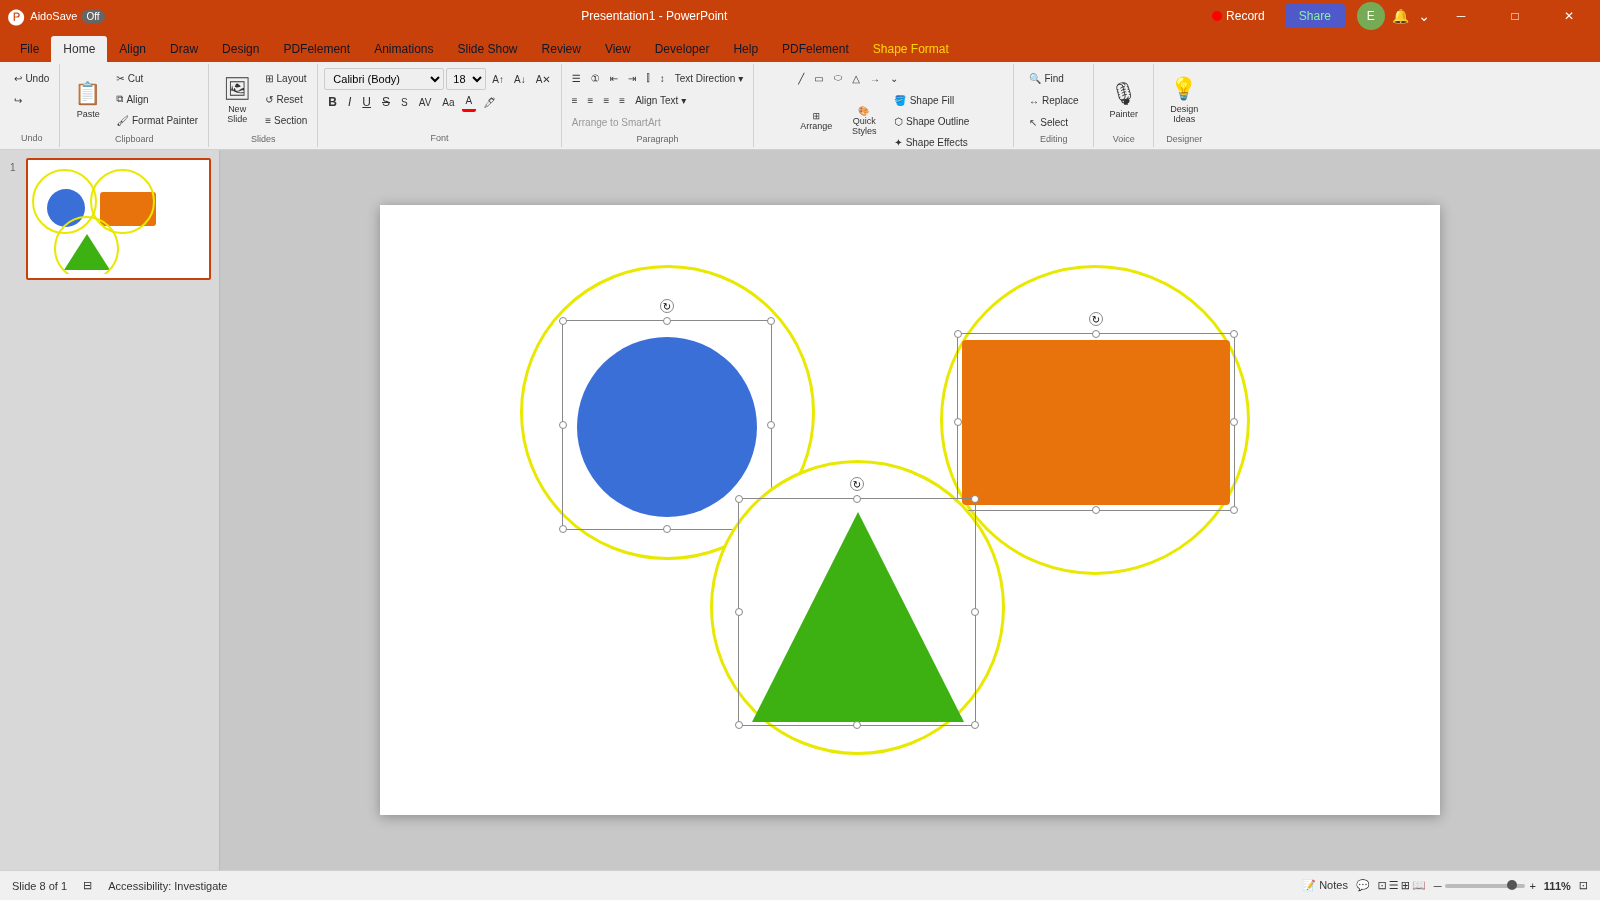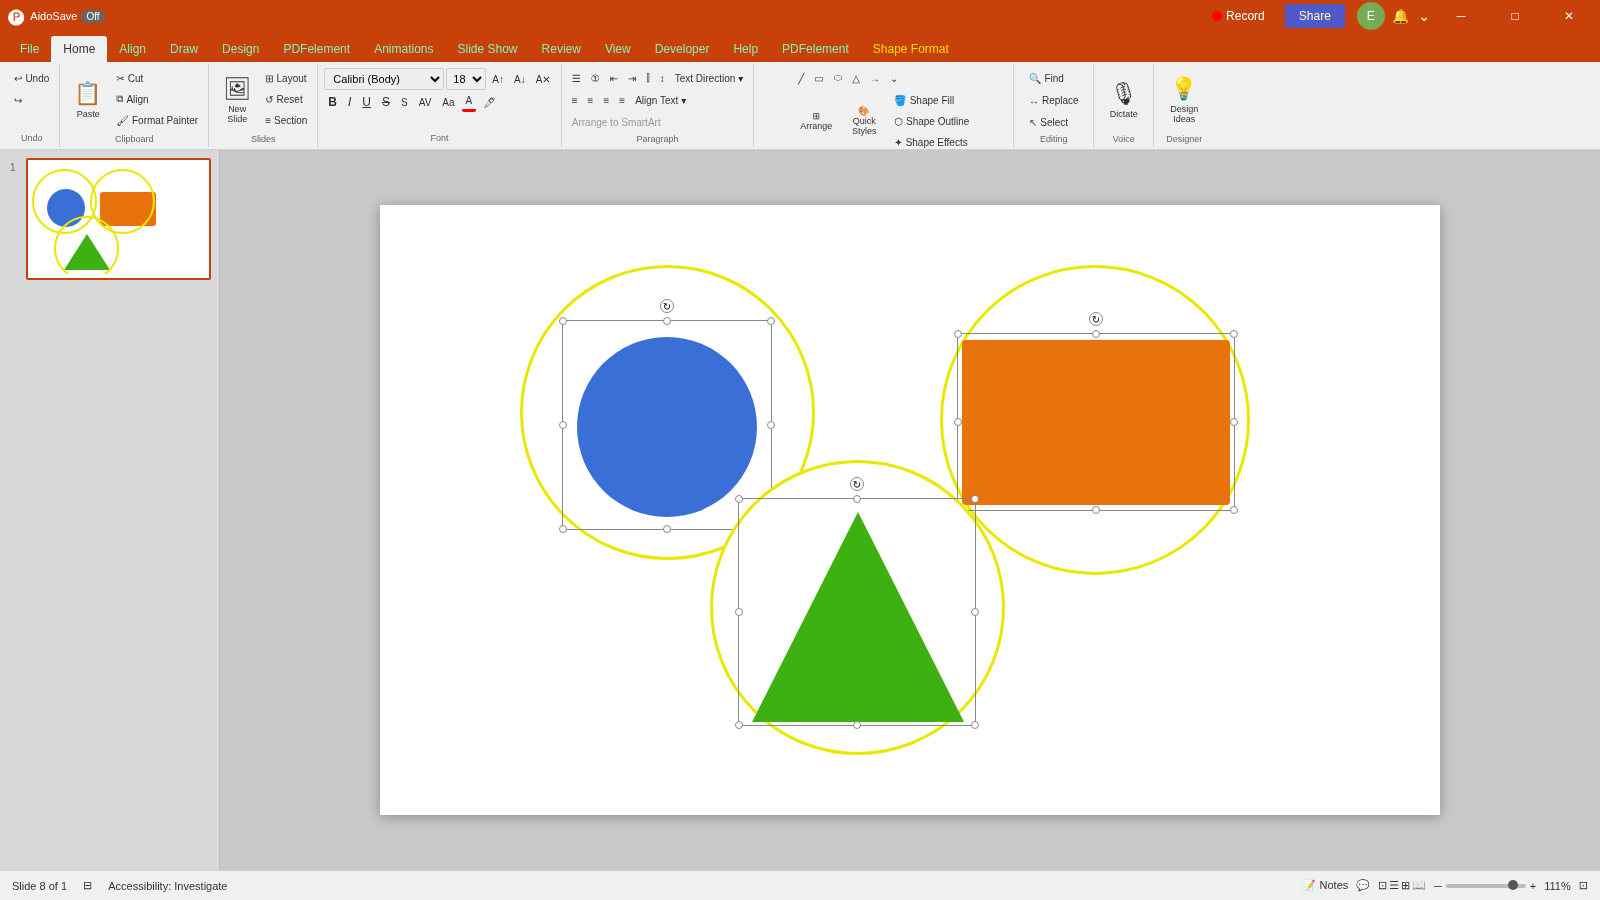--- a/index.html
+++ b/index.html
@@ -20,21 +20,21 @@
     #ribbon-tabs {
       height: 30px;
       background: #c8410b;
       display: flex;
       align-items: flex-end;
       padding: 0 8px;
     }
     .ribbon-tab {
       padding: 4px 12px;
       font-size: 12px;
-      color: #86efac;
+      color: #0f172a;
       cursor: pointer;
       border-radius: 3px 3px 0 0;
       height: 26px;
       display: flex;
       align-items: center;
     }
     .ribbon-tab.active { background: #f0f0f0; color: #333; }
 
     
     #ribbon {
@@ -122,21 +122,21 @@
       color: white;
       cursor: pointer;
       padding: 4px 8px;
       font-size: 12px;
     }
     .record-dot { width: 10px; height: 10px; background: red; border-radius: 50%; }
 
     
     #share-btn {
       background: #5059c9;
-      color: #fef9c3;
+      color: #86efac;
       border: none;
       border-radius: 3px;
       padding: 5px 14px;
       font-size: 12px;
       cursor: pointer;
       margin: 4px;
     }
 
     
     #main {
@@ -233,20 +233,21 @@
       border-radius: 50%;
     }
   </style>
 </head>
 <body>
 
 <div id="title-bar">
   <div style="font-size:16px; margin-right:6px; color:white;">🅟</div>
   <span style="font-size:11px; margin-right:4px;">AidoSave</span>
   <span style="background:#666; color:white; font-size:10px; padding:1px 5px; border-radius:10px; cursor:pointer;">Off</span>
+  <span style="font-size:12px; flex:1; text-align:center;">Presentation1 - PowerPoint</span>
   <div style="display:flex; align-items:center; gap:8px; margin-left:auto;">
     <div id="record-btn">
       <div class="record-dot"></div>
       <span>Record</span>
     </div>
     <button id="share-btn">Share</button>
     <div style="width:28px;height:28px;background:#7a5;border-radius:50%;display:flex;align-items:center;justify-content:center;font-size:12px;color:white;cursor:pointer;">E</div>
     <div style="font-size:14px; cursor:pointer;">🔔</div>
     <div style="font-size:14px; cursor:pointer;">⌄</div>
     <div class="win-btn" style="font-size:12px;">─</div>
@@ -449,21 +450,21 @@
         <span>Select</span>
       </div>
     </div>
     <div class="ribbon-group-label">Editing</div>
   </div>
 
   <div class="ribbon-group" style="min-width:60px;">
     <div class="ribbon-group-content">
       <div class="ribbon-btn-large">
         <span class="icon">🎙</span>
-        <span>Dictate</span>
+        <span>Painter</span>
       </div>
     </div>
     <div class="ribbon-group-label">Voice</div>
   </div>
 
   <div class="ribbon-group" style="min-width:60px; border-right:none;">
     <div class="ribbon-group-content">
       <div class="ribbon-btn-large">
         <span class="icon">💡</span>
         <span style="font-size:9px;">Design</span>
@@ -580,16 +581,16 @@
       <span style="cursor:pointer;">⊞</span>
       <span style="cursor:pointer;">📖</span>
     </div>
     <div class="zoom-control">
       <span style="cursor:pointer;">─</span>
       <div class="zoom-slider">
         <div class="zoom-thumb"></div>
       </div>
       <span style="cursor:pointer;">+</span>
     </div>
-    <span style="cursor:pointer;">111%</span>
+    <span style="cursor:pointer;font-weight:bold;">111%</span>
     <span style="cursor:pointer;">⊡</span>
   </div>
 </div>
 
 </body></html>

